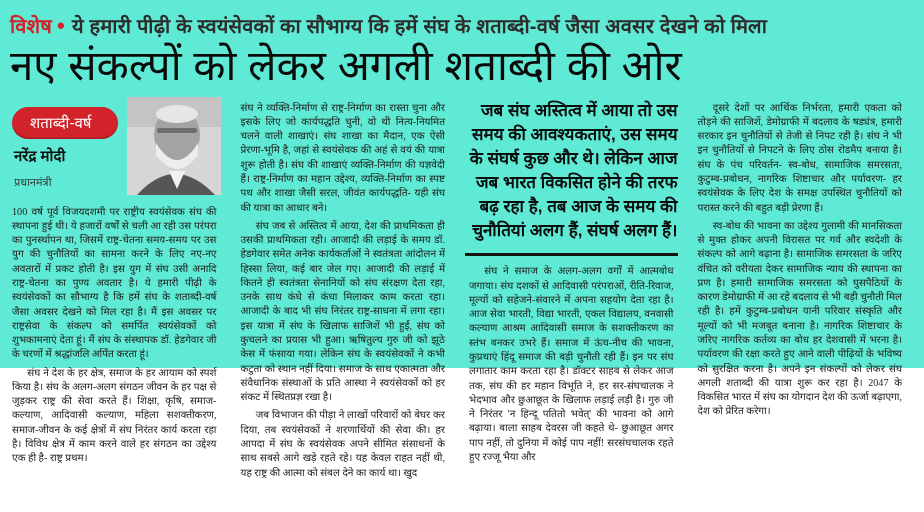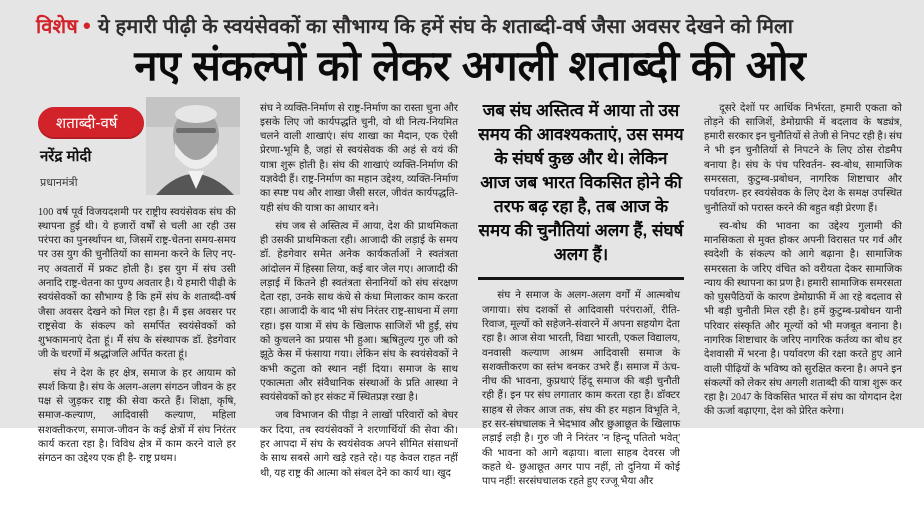--- a/index.html
+++ b/index.html
@@ -6,50 +6,49 @@
     margin: 0;
     padding: 0;
     background: #ffffff;
     width: 924px;
     height: 512px;
     overflow: hidden;
     font-family: "Liberation Serif", serif;
   }
   .page {
     width: 924px;
-    height: 428px;
-    background: #e5e5e5;
+    height: 368px;
+    background: #5eead4;
     box-sizing: border-box;
-    padding: 8px 18px 0 34px;
+    padding: 8px 18px 0 8px;
   }
   
   .kicker {
     font-family: "Liberation Sans", sans-serif;
     font-size: 20px;
     font-weight: 700;
     color: #2e2b2b;
     padding: 4px 2px 2px 2px;
     letter-spacing: 0.2px;
     white-space: nowrap;
     overflow: hidden;
   }
   .kicker .label { color: #d2232a; font-weight: 800; }
   .kicker .bullet { color: #d2232a; margin: 0 7px 0 5px; font-size: 22px; }
   
   .headline {
     font-family: "Liberation Sans", sans-serif;
     font-size: 42px;
-    font-weight: 700;
+    font-weight: 400;
     color: #0b0b0b;
     line-height: 1.18;
     padding: 0 2px;
     margin: 0 0 6px 0;
     white-space: nowrap;
     overflow: hidden;
-    text-align: center;
   }
   
   .content {
     display: grid;
     grid-template-columns: repeat(4, 1fr);
     column-gap: 16px;
     height: 396px;
     overflow: hidden;
   }
   .col {
@@ -107,21 +106,21 @@
     font-size: 11px;
     color: #3c3c3c;
   }
   
   .pullquote {
     font-family: "Liberation Sans", sans-serif;
     font-weight: 700;
     font-size: 17px;
     line-height: 1.42;
     color: #0d0d0d;
-    text-align: center;
+    text-align: right;
     padding: 2px 0 10px 0;
     border-bottom: 3px solid #141414;
     margin-bottom: 8px;
   }
 </style>
 </head>
 <body>
 
 <div class="page">
 

